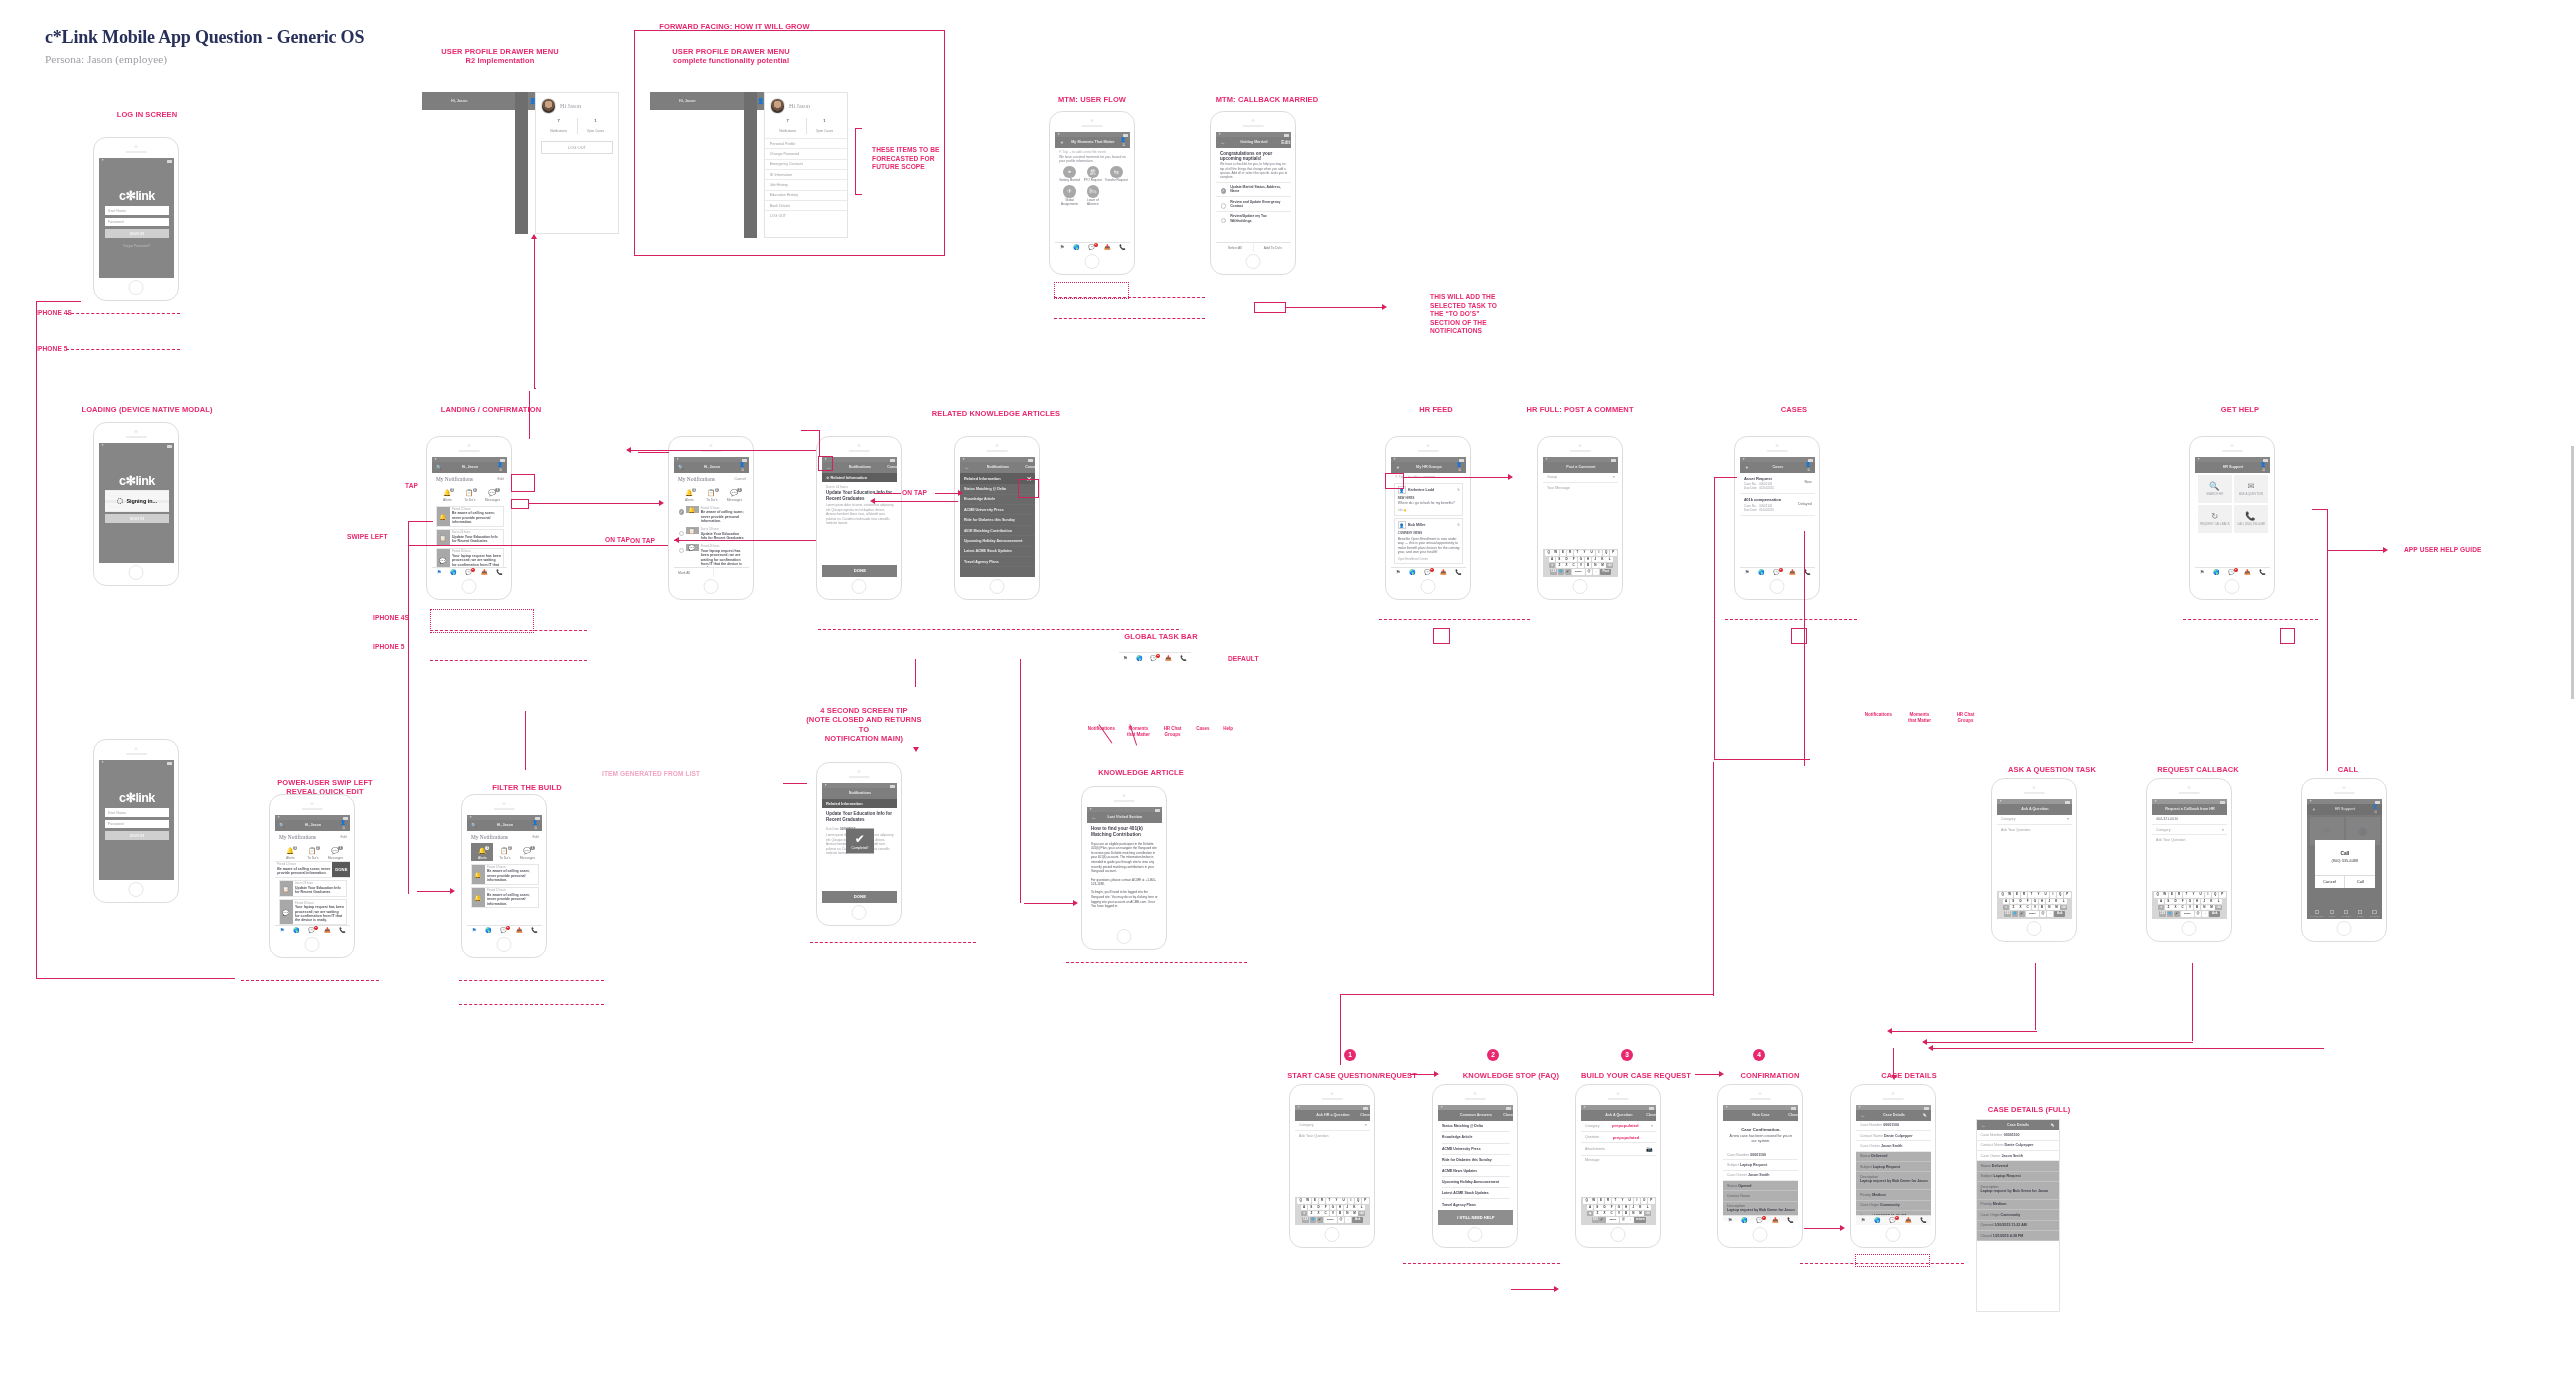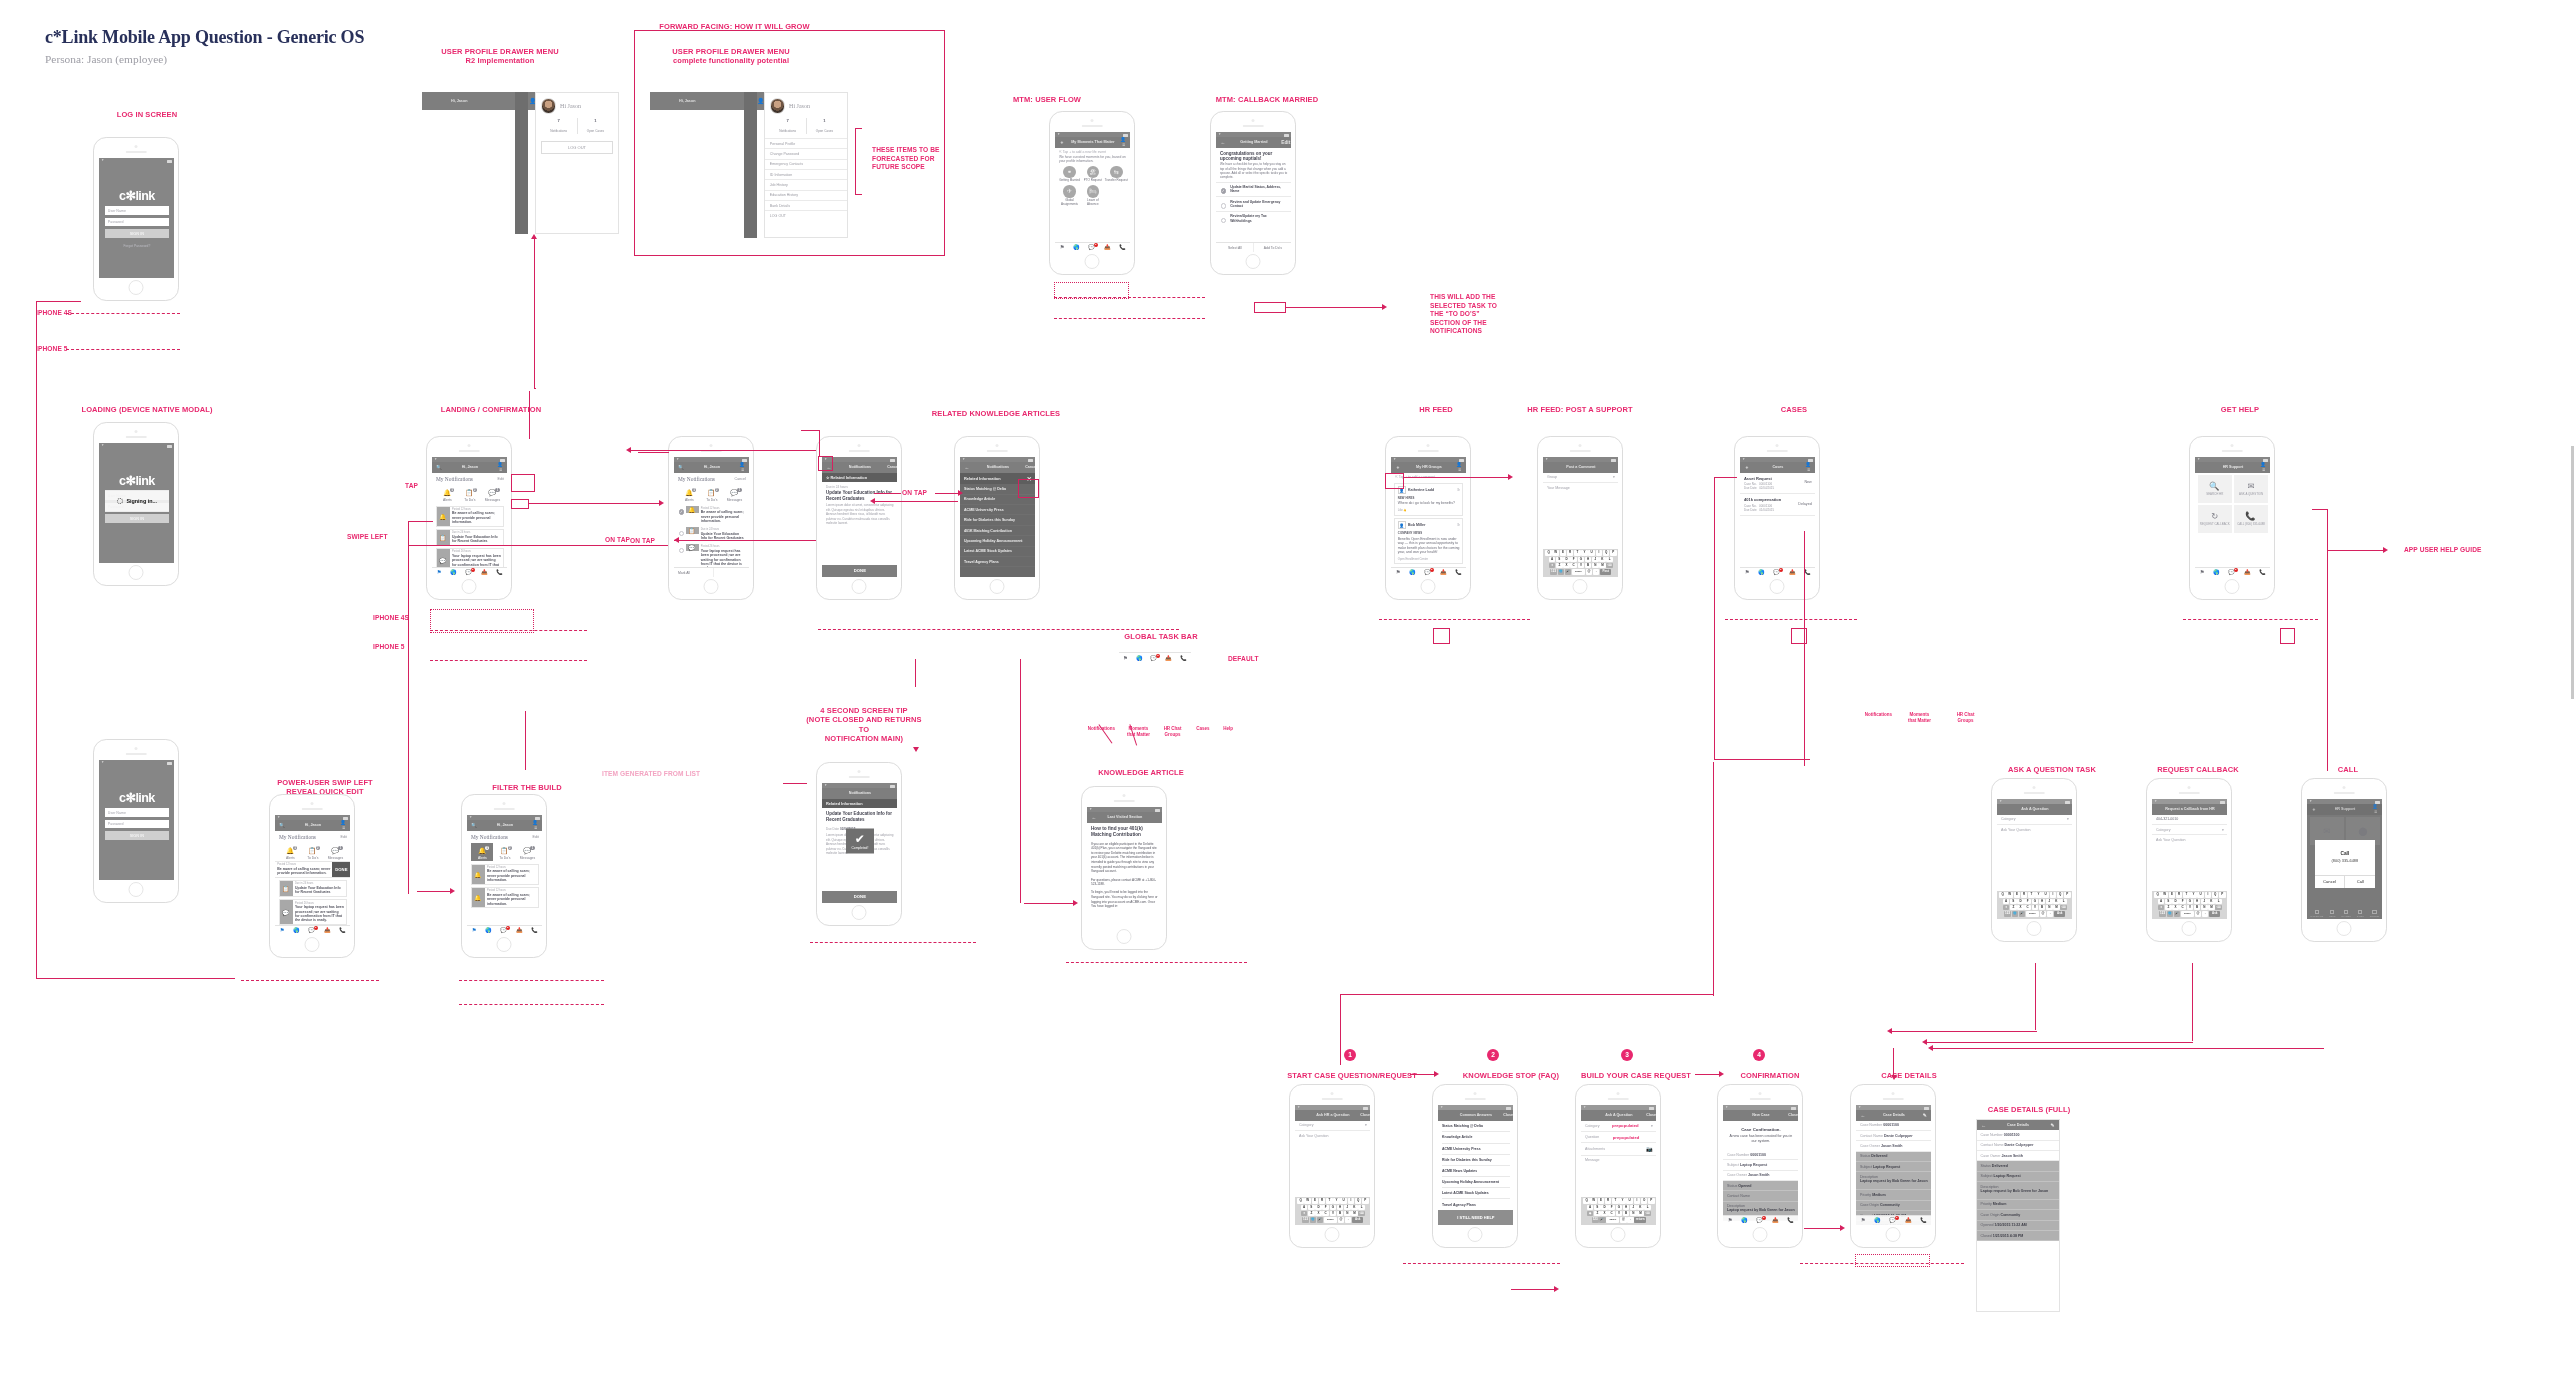--- a/index.html
+++ b/index.html
@@ -379,21 +379,21 @@
   <div class="dp-item">LOG OUT</div>
 </div>
 
 <div class="ln lnv" style="left:855px; top:128px; height:66px;"></div>
 <div class="ln lnh" style="left:855px; top:128px; width:7.2px;"></div>
 <div class="ln lnh" style="left:855px; top:194px; width:7.2px;"></div>
 <div class="note" style="left:872px; top:146px; width:90px;">THESE ITEMS TO BE
 FORECASTED FOR
 FUTURE SCOPE</div>
 
-<div class="sec-label" style="left:1002px; top:95px; width:90px;">MTM: USER FLOW</div>
+<div class="sec-label" style="left:1047px; top:95px; width:90px;">MTM: USER FLOW</div>
 <div class="phone" style="left:1049px; top:111px;">
   <div class="cam"></div>
   <div class="spk"></div>
   <div class="screen">
     <div class="stat">
         <span class="wifi">▾</span>
         <span class="bat"></span>
       </div>
     <div class="nav">
       <span class="ic">+</span>
@@ -958,21 +958,21 @@
     </div>
   </div>
   <div class="home"></div>
 </div>
 <div class="hl-box" style="left:1385px; top:473px; width:19px; height:15.7px;"></div>
 <div class="hl-box" style="left:1433px; top:628px; width:17px; height:16.3px;"></div>
 <div class="ln lnh" style="left:1404px; top:477px; width:104px;"></div>
 <div class="arrow-r" style="left:1508px; top:474px;"></div>
 <div class="dash-h" style="left:1379px; top:619px; width:151px;"></div>
 
-<div class="sec-label" style="left:1520px; top:405px; width:120px;">HR FEED: POST A SUPPORT</div>
+<div class="sec-label" style="left:1520px; top:405px; width:120px;">HR FULL: POST A COMMENT</div>
 <div class="phone" style="left:1537px; top:436px;">
   <div class="cam"></div>
   <div class="spk"></div>
   <div class="screen">
     <div class="stat">
         <span class="wifi">▾</span>
         <span class="bat"></span>
       </div>
     <div class="nav">
       <span class="ttl">Post a Comment</span>

